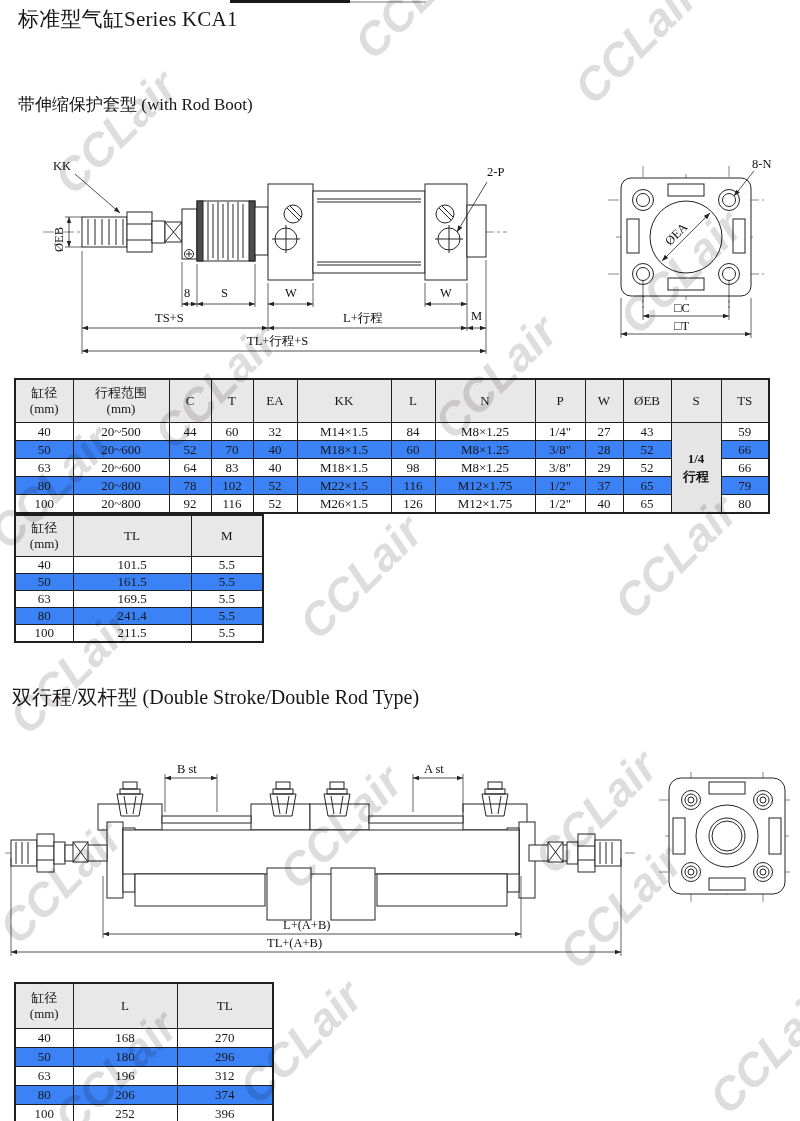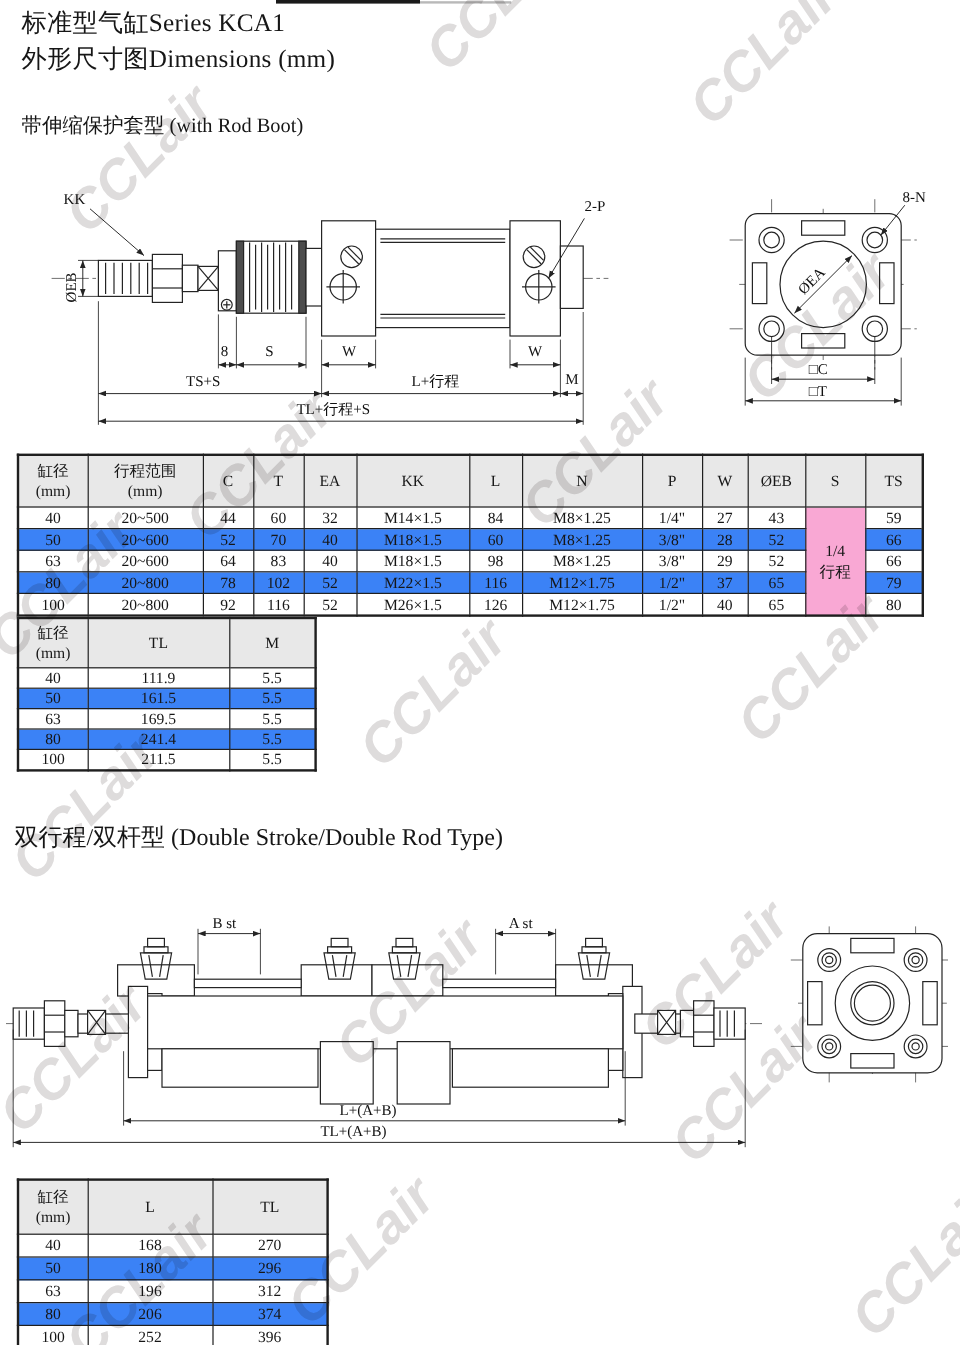--- a/index.html
+++ b/index.html
@@ -29,21 +29,21 @@
   table{border-collapse:collapse;background:#fff;}
   table, th, td{border:1px solid #1f1f1f;}
   table{border-width:2px;}
   th,td{
     text-align:center;vertical-align:middle;padding:0 2px;
     font-size:13px;font-family:"Liberation Serif",serif;
   }
   th{background:#e8e8e8;font-weight:normal;white-space:pre-line;height:42px;line-height:1.2;}
   tbody td{height:17px;}
   tr.shaded td{background:#3b82f6;}
-  td.merged{background:#f9a8d4;white-space:pre-line;line-height:1.35;}
+  td.merged{background:#e5e5e5;white-space:pre-line;line-height:1.35;font-weight:bold;}
   #table1{left:14px;top:378px;}
   #table2{left:14px;top:514px;}
   #table3{left:14px;top:982px;}
   #table2 th{height:40px;} #table2 tbody td{height:16px;}
   #table3 th{height:44px;} #table3 tbody td{height:18px;}
   
   svg{overflow:visible;}
   svg .ln{stroke:#242424;stroke-width:1;fill:none;}
   svg .fillw{fill:#ffffff;stroke:#242424;stroke-width:1;}
   svg .dark{fill:#4d4d4d;stroke:#242424;stroke-width:1;}
@@ -63,21 +63,20 @@
 </head>
 <body>
 
 <div class="content">
 
   <div class="abs frag1"></div>
   <div class="abs frag2"></div>
 
   <div class="abs title">
     <div>标准型气缸Series KCA1</div>
-    <div>外形尺寸图Dimensions (mm)</div>
   </div>
 
   <div class="abs subtitle">带伸缩保护套型 (with Rod Boot)</div>
 
   <svg class="abs" style="left:25px;top:156px;" width="525" height="212" viewBox="0 0 525 212">
     <defs>
       <marker id="ar1" orient="auto-start-reverse" markerWidth="9" markerHeight="7" refX="8" refY="3">
         <path d="M0,0 L8,3 L0,6 Z" fill="#242424"></path>
       </marker>
     </defs>
@@ -376,21 +375,21 @@
         <tr>
           <th>缸径
 (mm)</th>
           <th>TL</th>
           <th>M</th>
         </tr>
       </thead>
     <tbody>
         <tr>
           <td>40</td>
-          <td>111.9</td>
+          <td>101.5</td>
           <td>5.5</td>
         </tr>
         <tr class="shaded">
           <td>50</td>
           <td>161.5</td>
           <td>5.5</td>
         </tr>
         <tr>
           <td>63</td>
           <td>169.5</td>

